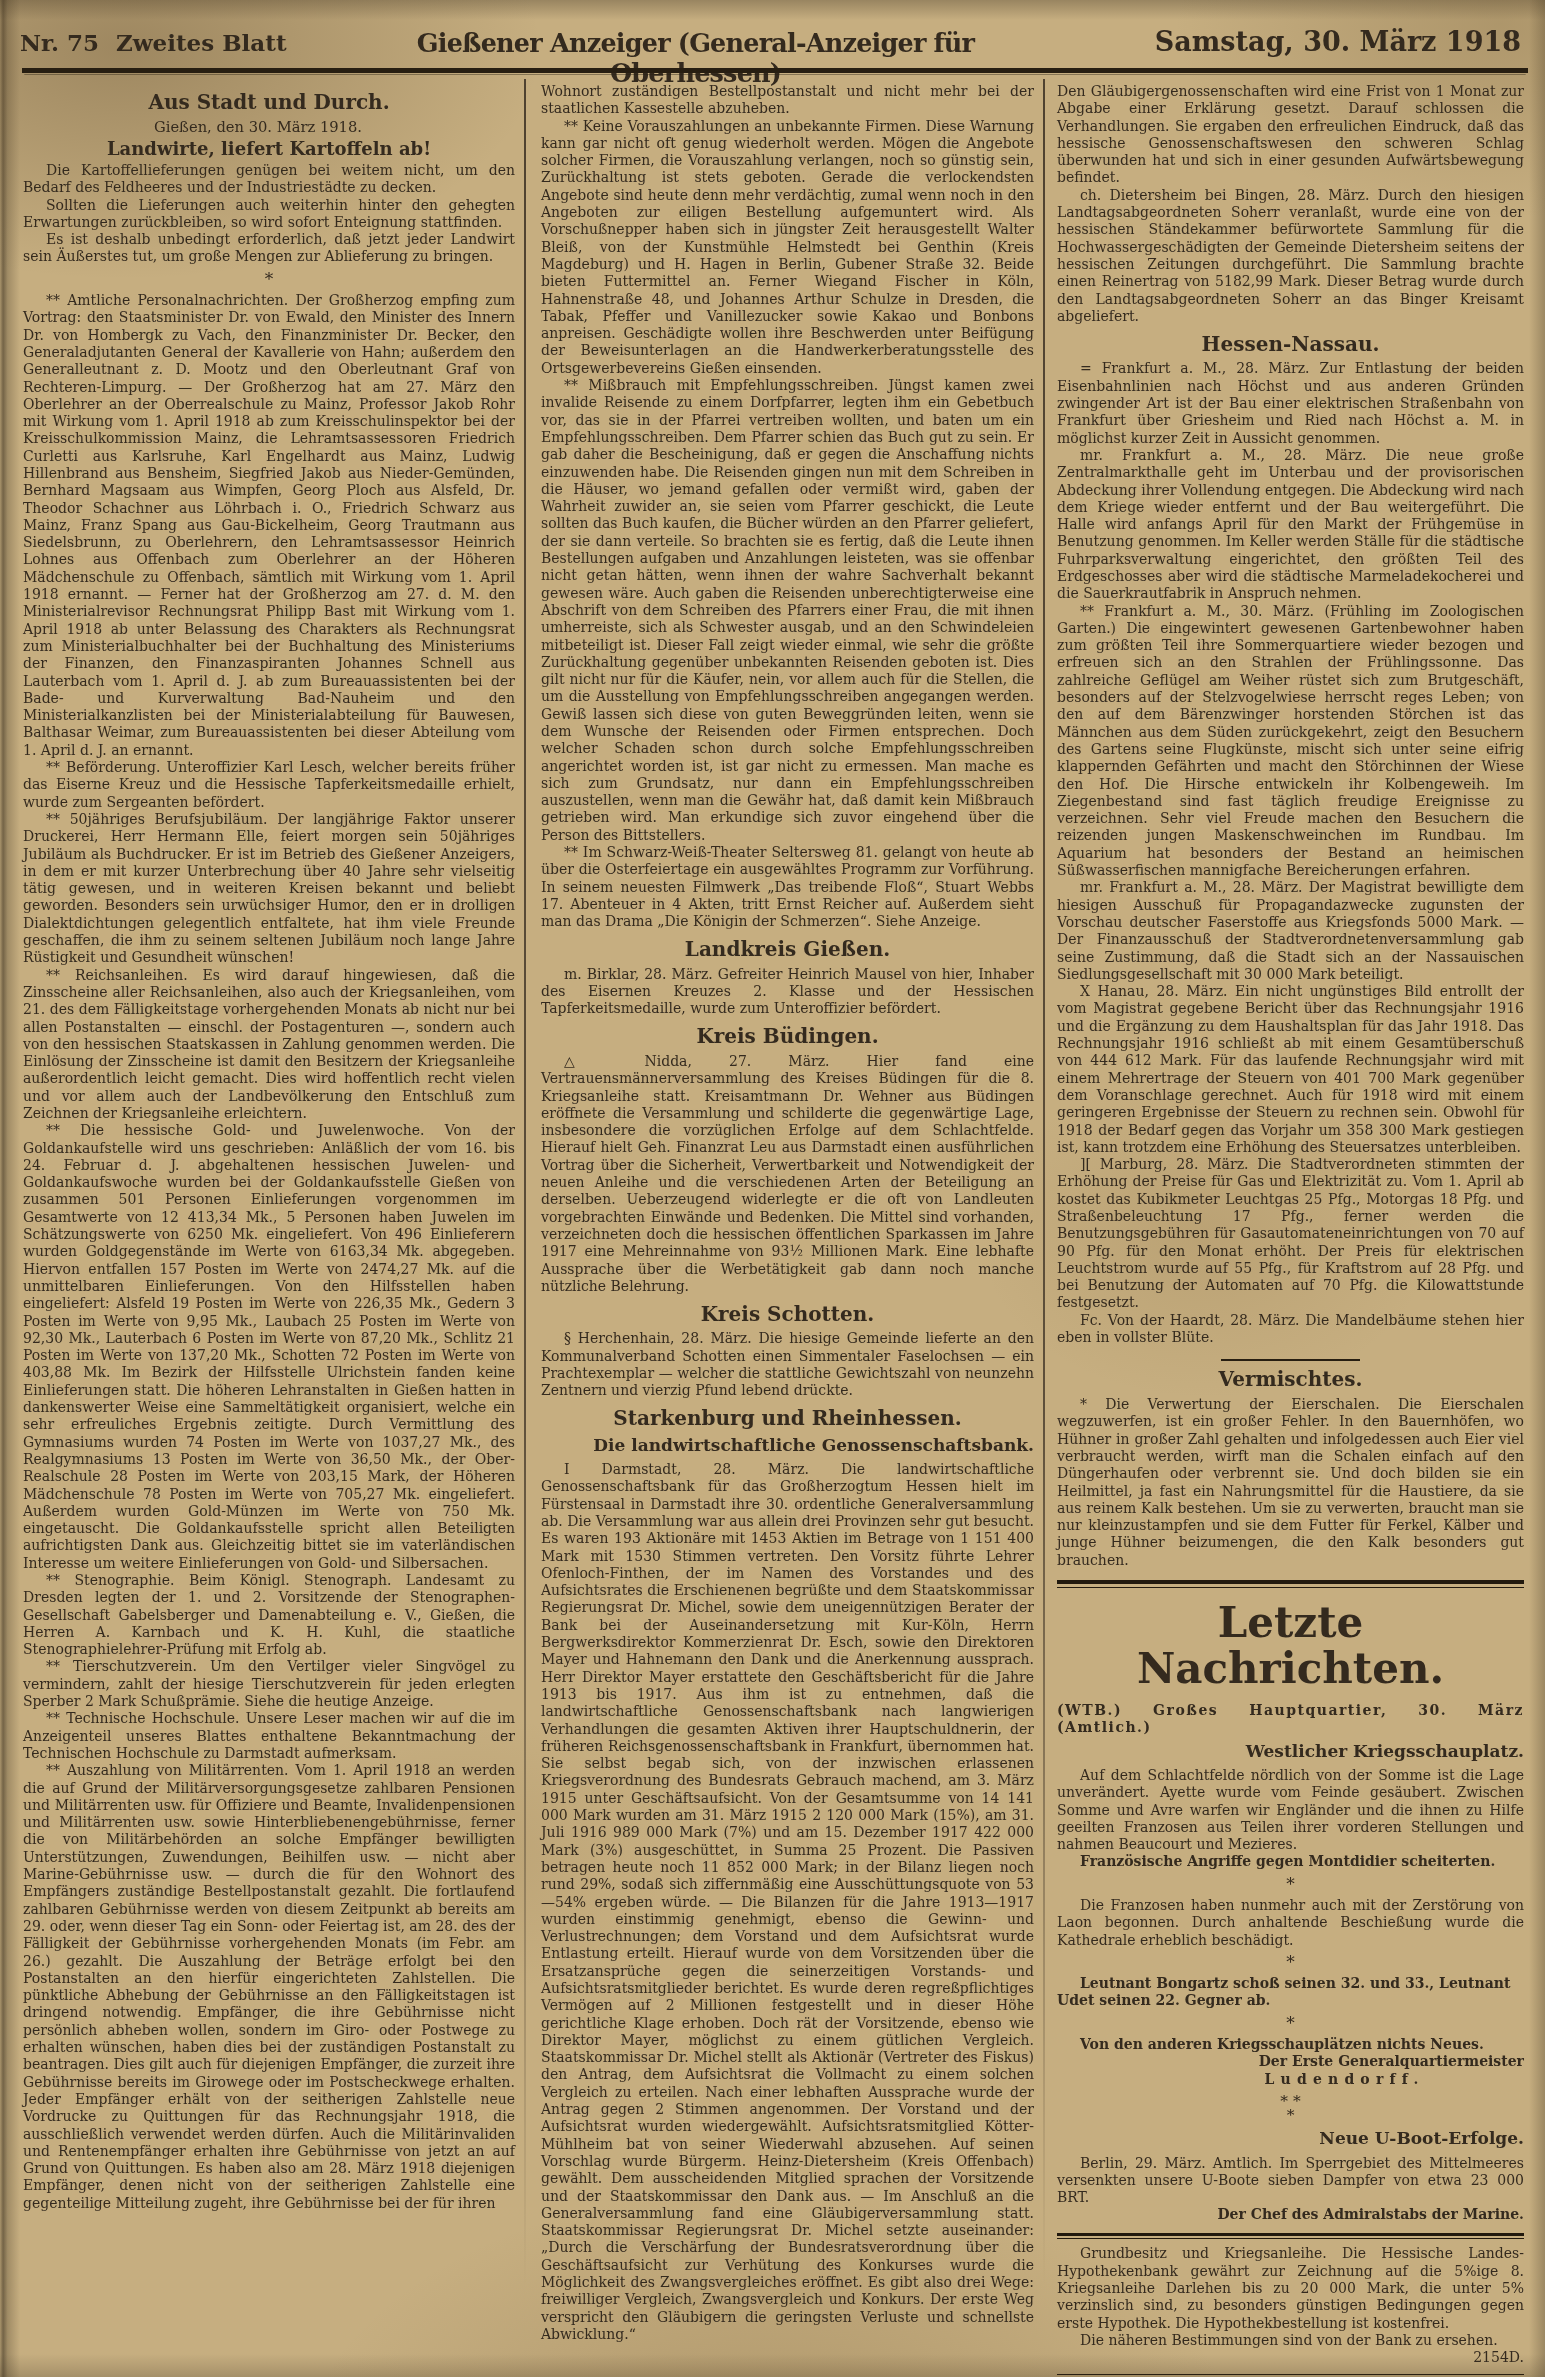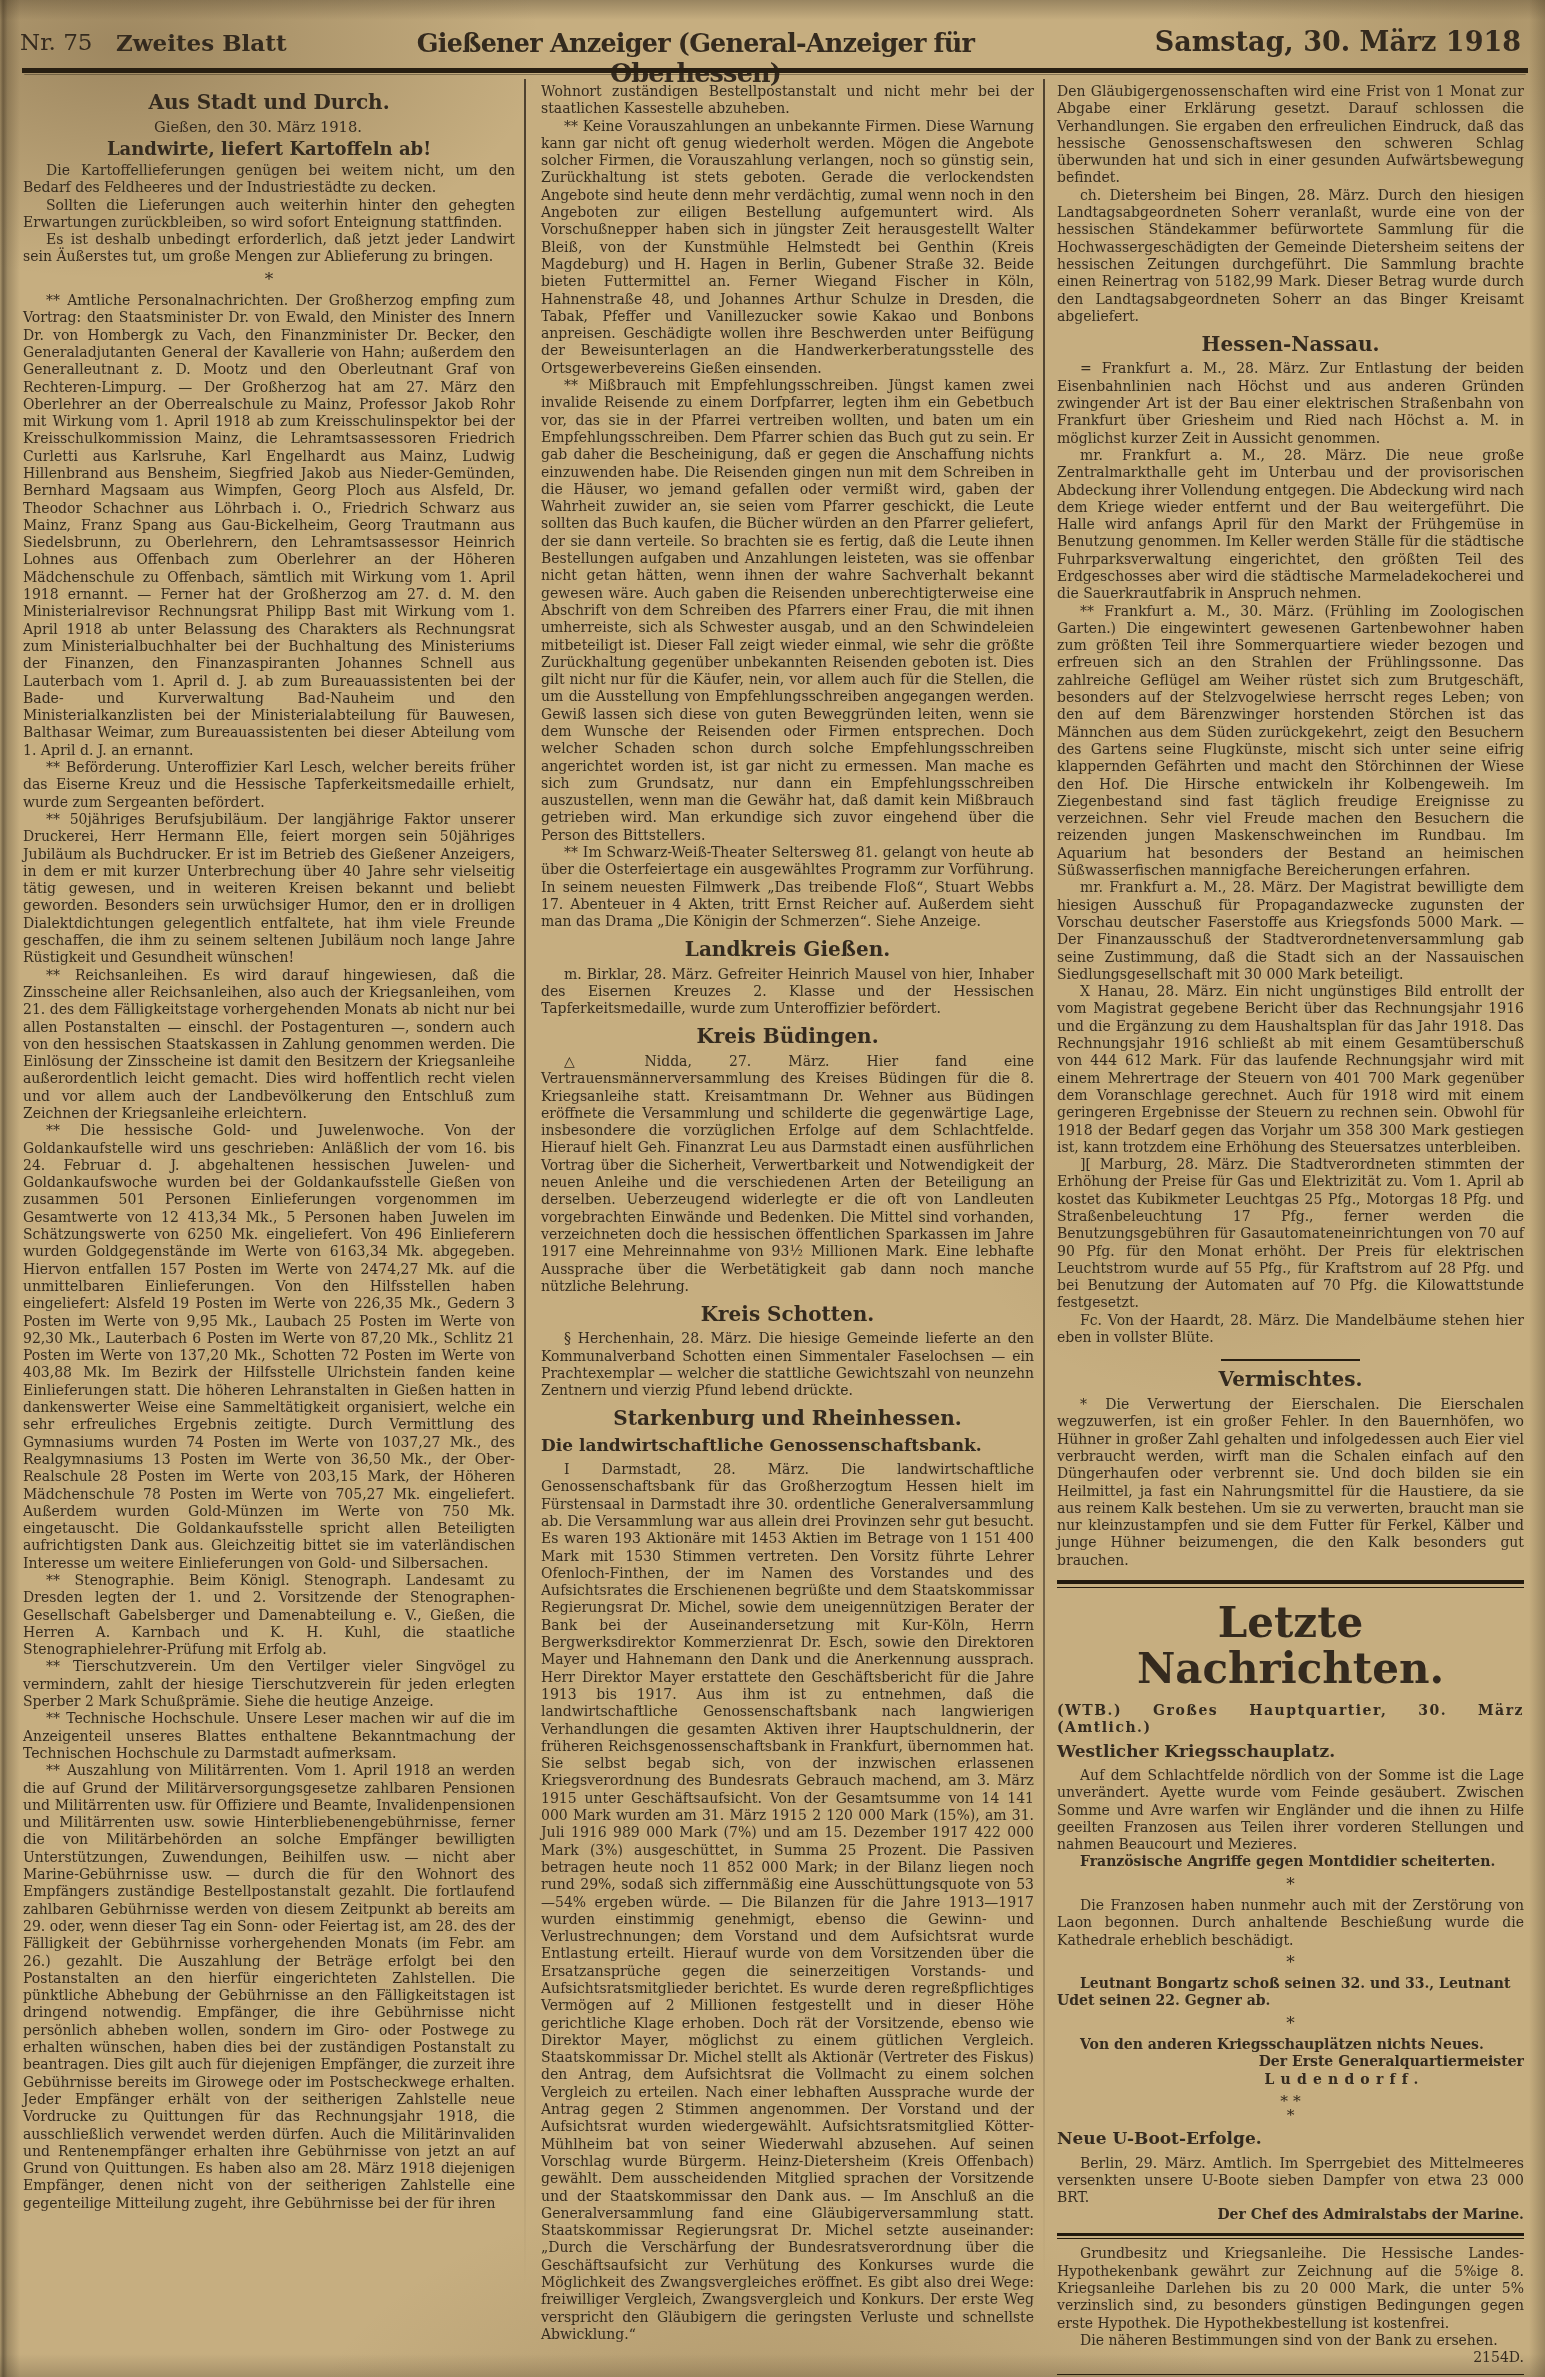--- a/index.html
+++ b/index.html
@@ -14,39 +14,39 @@
       radial-gradient(ellipse 294px 201px at 30% 78%, rgba(133,106,62,.16), transparent 70%),
       linear-gradient(90deg, #30261731 0px, rgba(48,38,23,.55) 3.1px, rgba(48,38,23,.25) 7.7px, rgba(48,38,23,0) 20px),
       linear-gradient(270deg, rgba(48,38,23,.30) 0px, rgba(48,38,23,0) 17px),
       linear-gradient(180deg, rgba(48,38,23,.30) 0px, rgba(48,38,23,0) 20px),
       linear-gradient(0deg, rgba(48,38,23,.22) 0px, rgba(48,38,23,0) 23px);
     font-family:"DejaVu Serif","Liberation Serif",serif;
     color:#342a1e;
   }
   
   #masthead{position:absolute;left:0;top:23px;width:100%;height:40px;}
-  .mh-issue{position:absolute;left:20px;top:6.2px;font-size:23px;font-weight:normal;}
+  .mh-issue{position:absolute;left:20px;top:6.2px;font-size:23px;font-weight:bold;}
   .mh-edition{position:absolute;left:116px;top:6.2px;font-size:23px;font-weight:bold;}
   .mh-title{position:absolute;left:332px;top:4.6px;width:727px;text-align:center;font-size:25.5px;font-weight:bold;letter-spacing:-0.8px;}
   .mh-date{position:absolute;right:25px;top:3.1px;font-size:27px;font-weight:bold;text-align:right;}
   #mast-rule{position:absolute;left:21.6px;top:68px;width:1506px;height:0;
     border-top:5.4px solid #271e11;box-shadow:0 3.9px 0 -2.3px #271e11;}
   
   .vrule{position:absolute;top:79px;width:1.5px;height:2207px;background:linear-gradient(180deg,#4f4230,#5d4f3a 60%,rgba(93,79,58,0));}
   
   .col{position:absolute;top:83px;font-size:14px;line-height:17.3px;}
   #col1{left:23px;width:492px;}
   #col2{left:541px;width:493px;}
   #col3{left:1057px;width:467px;}
   .blk{margin:0;}
   .para{text-align:justify;text-indent:23px;}
   .cont{text-indent:0;}
   .bold-para{font-weight:bold;text-indent:23px;}
   .sec-head{text-align:center;font-weight:bold;font-size:20px;line-height:23px;margin:7.7px 0 4.6px;}
-  .sub-head{text-align:left;font-weight:bold;font-size:17px;line-height:20px;margin:1.5px 0 6.2px;}
+  .sub-head{text-align:right;font-weight:bold;font-size:17px;line-height:20px;margin:1.5px 0 6.2px;}
   .big-head{text-align:center;font-weight:bold;font-size:42px;line-height:46px;margin:12.4px 0 9.3px;}
   .lead-head{text-align:center;font-weight:bold;font-size:18px;line-height:21px;margin:1.5px 0 3.1px;}
   .date-line{text-align:left;padding-left:131px;font-size:14.7px;margin:2.3px 0;}
   .star-sep{text-align:center;font-size:17px;line-height:18.5px;margin:3.9px 0;}
   .star-tri{text-align:center;white-space:pre-line;font-size:15.5px;line-height:14px;margin:6.2px 0;}
   .sig-line{text-align:right;font-weight:bold;padding-left:108px;}
   .sig-name{text-align:center;font-weight:bold;letter-spacing:6.2px;padding-left:108px;margin-bottom:3.1px;}
   .wtb-line{font-weight:bold;letter-spacing:1.5px;text-indent:0;margin:1.5px 0 4.6px;}
   .right-line{text-align:right;font-weight:bold;}
   .right-line-plain{text-align:right;}

